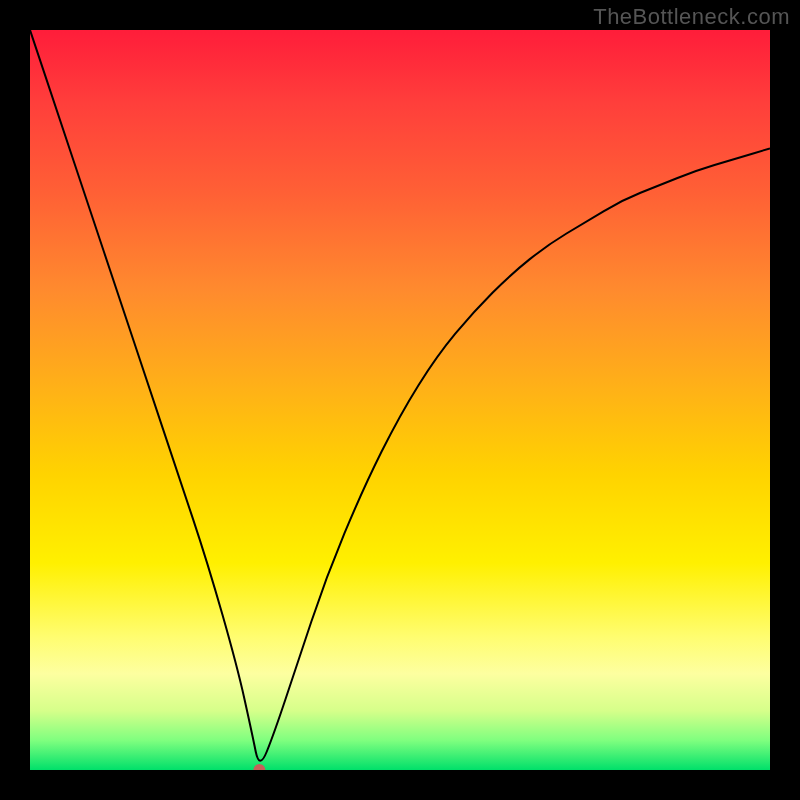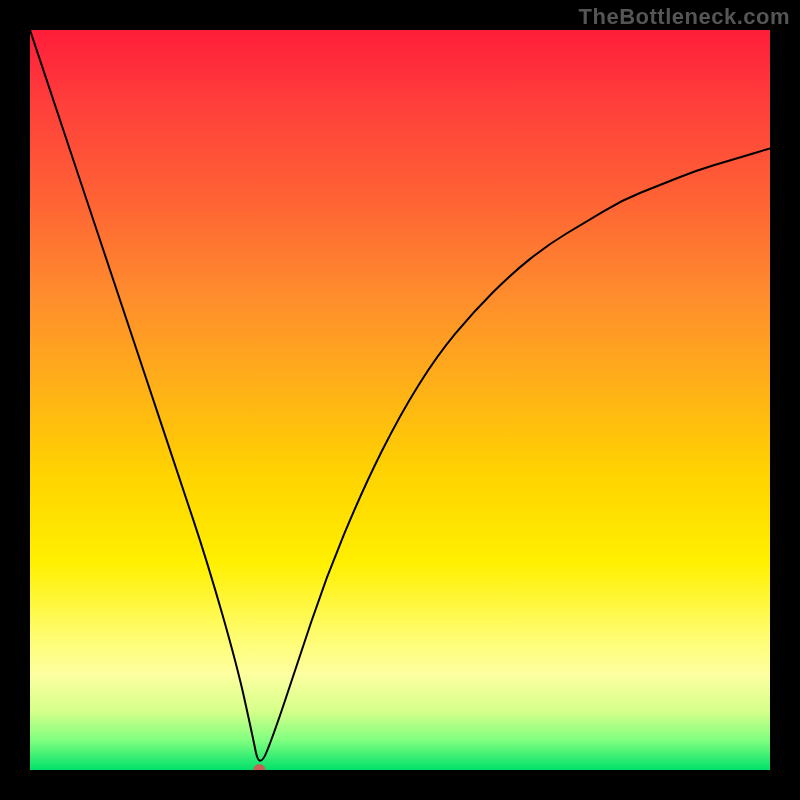--- a/index.html
+++ b/index.html
@@ -17,21 +17,21 @@
     height: 800px;
     background: #000;
   }
   .watermark {
     position: absolute;
     top: 4px;
     right: 10px;
     color: #555;
     font-size: 22px;
     letter-spacing: 0.5px;
-    font-weight: 700;
+    font-weight: 400;
     z-index: 20;
   }
   .plot-area {
     position: absolute;
     left: 30px;
     top: 30px;
     width: 740px;
     height: 740px;
     overflow: hidden;
   }

